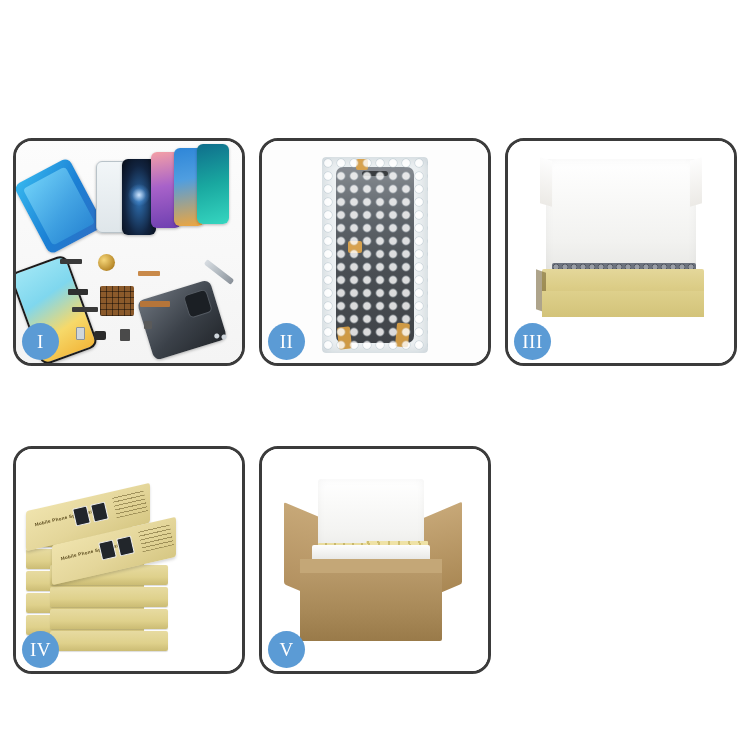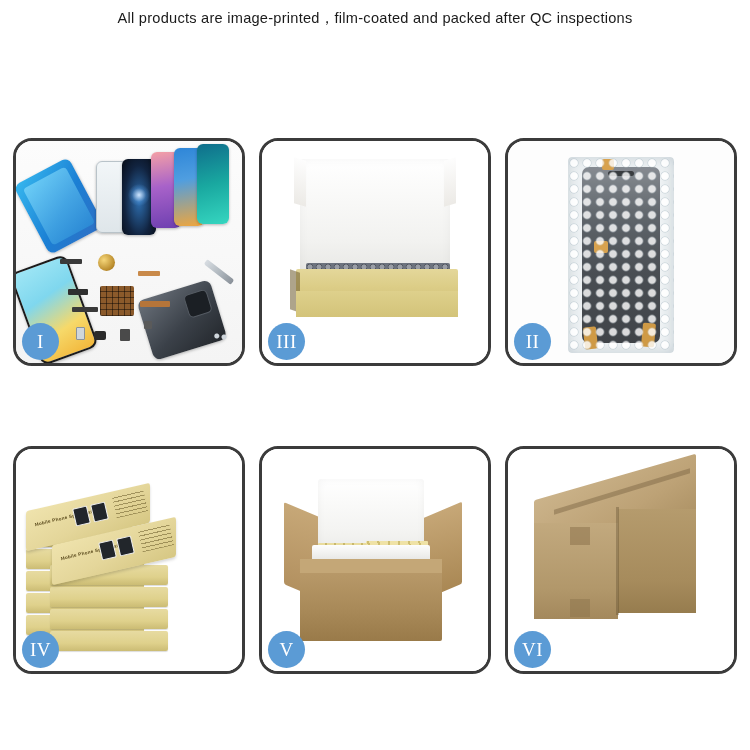--- a/index.html
+++ b/index.html
@@ -351,21 +351,20 @@
   }
   .c6-tab1 { position:absolute; left:62px; top:78px; width:20px; height:18px; background:rgba(140,115,76,.55); }
   .c6-tab2 { position:absolute; left:62px; top:150px; width:20px; height:18px; background:rgba(140,115,76,.5); }
 </style>
 </head>
 <body>
 
 <div id="page">
 
   <div class="header">
-    <div class="page-subtitle">All products are image-printed，film-coated and packed after QC inspections</div>
   </div>
 
   <div class="grid">
 
     <div class="panel">
       <div class="panel-inner p1">
         <div class="ph ph-blue"></div>
         <div class="ph ph-glass"></div>
         <div class="ph ph-dark"></div>
         <div class="ph ph-purple"></div>
@@ -384,40 +383,40 @@
         <div class="part flex7"></div>
         <div class="part flex8"></div>
         <div class="part flex9"></div>
         <div class="screwdriver"></div>
         <div class="screws"></div>
       </div>
       <div class="badge">I</div>
     </div>
 
     <div class="panel">
-      <div class="panel-inner p3">
-        <div class="foam-lid"></div>
-        <div class="box3-contents"></div>
-        <div class="box3-tray"></div>
-        <div class="box3-front"></div>
-      </div>
-      <div class="badge">III</div>
-    </div>
-
-    <div class="panel">
       <div class="panel-inner p2">
         <div class="bubble-bag"></div>
         <div class="screen-in"></div>
         <div class="tape1"></div>
         <div class="tape2"></div>
         <div class="tape3"></div>
         <div class="tape4"></div>
         <div class="bubble-overlay"></div>
       </div>
       <div class="badge">II</div>
+    </div>
+
+    <div class="panel">
+      <div class="panel-inner p3">
+        <div class="foam-lid"></div>
+        <div class="box3-contents"></div>
+        <div class="box3-tray"></div>
+        <div class="box3-front"></div>
+      </div>
+      <div class="badge">III</div>
     </div>
 
     <div class="panel">
       <div class="panel-inner p4">
         <div class="stackwrap">
 
           <div class="sbox lt" style="top:64px;"></div>
           <div class="sbox lt" style="top:86px;"></div>
           <div class="sbox lt" style="top:108px;"></div>
           <div class="sbox lt" style="top:130px;"></div>
@@ -451,27 +450,15 @@
         <div class="flapR"></div>
         <div class="foam5"></div>
         <div class="yellowpacks"></div>
         <div class="yellowpacks2"></div>
         <div class="foam5-lip"></div>
         <div class="carton5"></div>
       </div>
       <div class="badge">V</div>
     </div>
 
-    <div class="panel">
-      <div class="panel-inner p6">
-        <div class="c6-top"></div>
-        <div class="c6-seam"></div>
-        <div class="c6-left"></div>
-        <div class="c6-right"></div>
-        <div class="c6-edge"></div>
-        <div class="c6-tab1"></div>
-        <div class="c6-tab2"></div>
-      </div>
-      <div class="badge">VI</div>
-    </div>
 
   </div>
 </div>
 
 </body></html>

